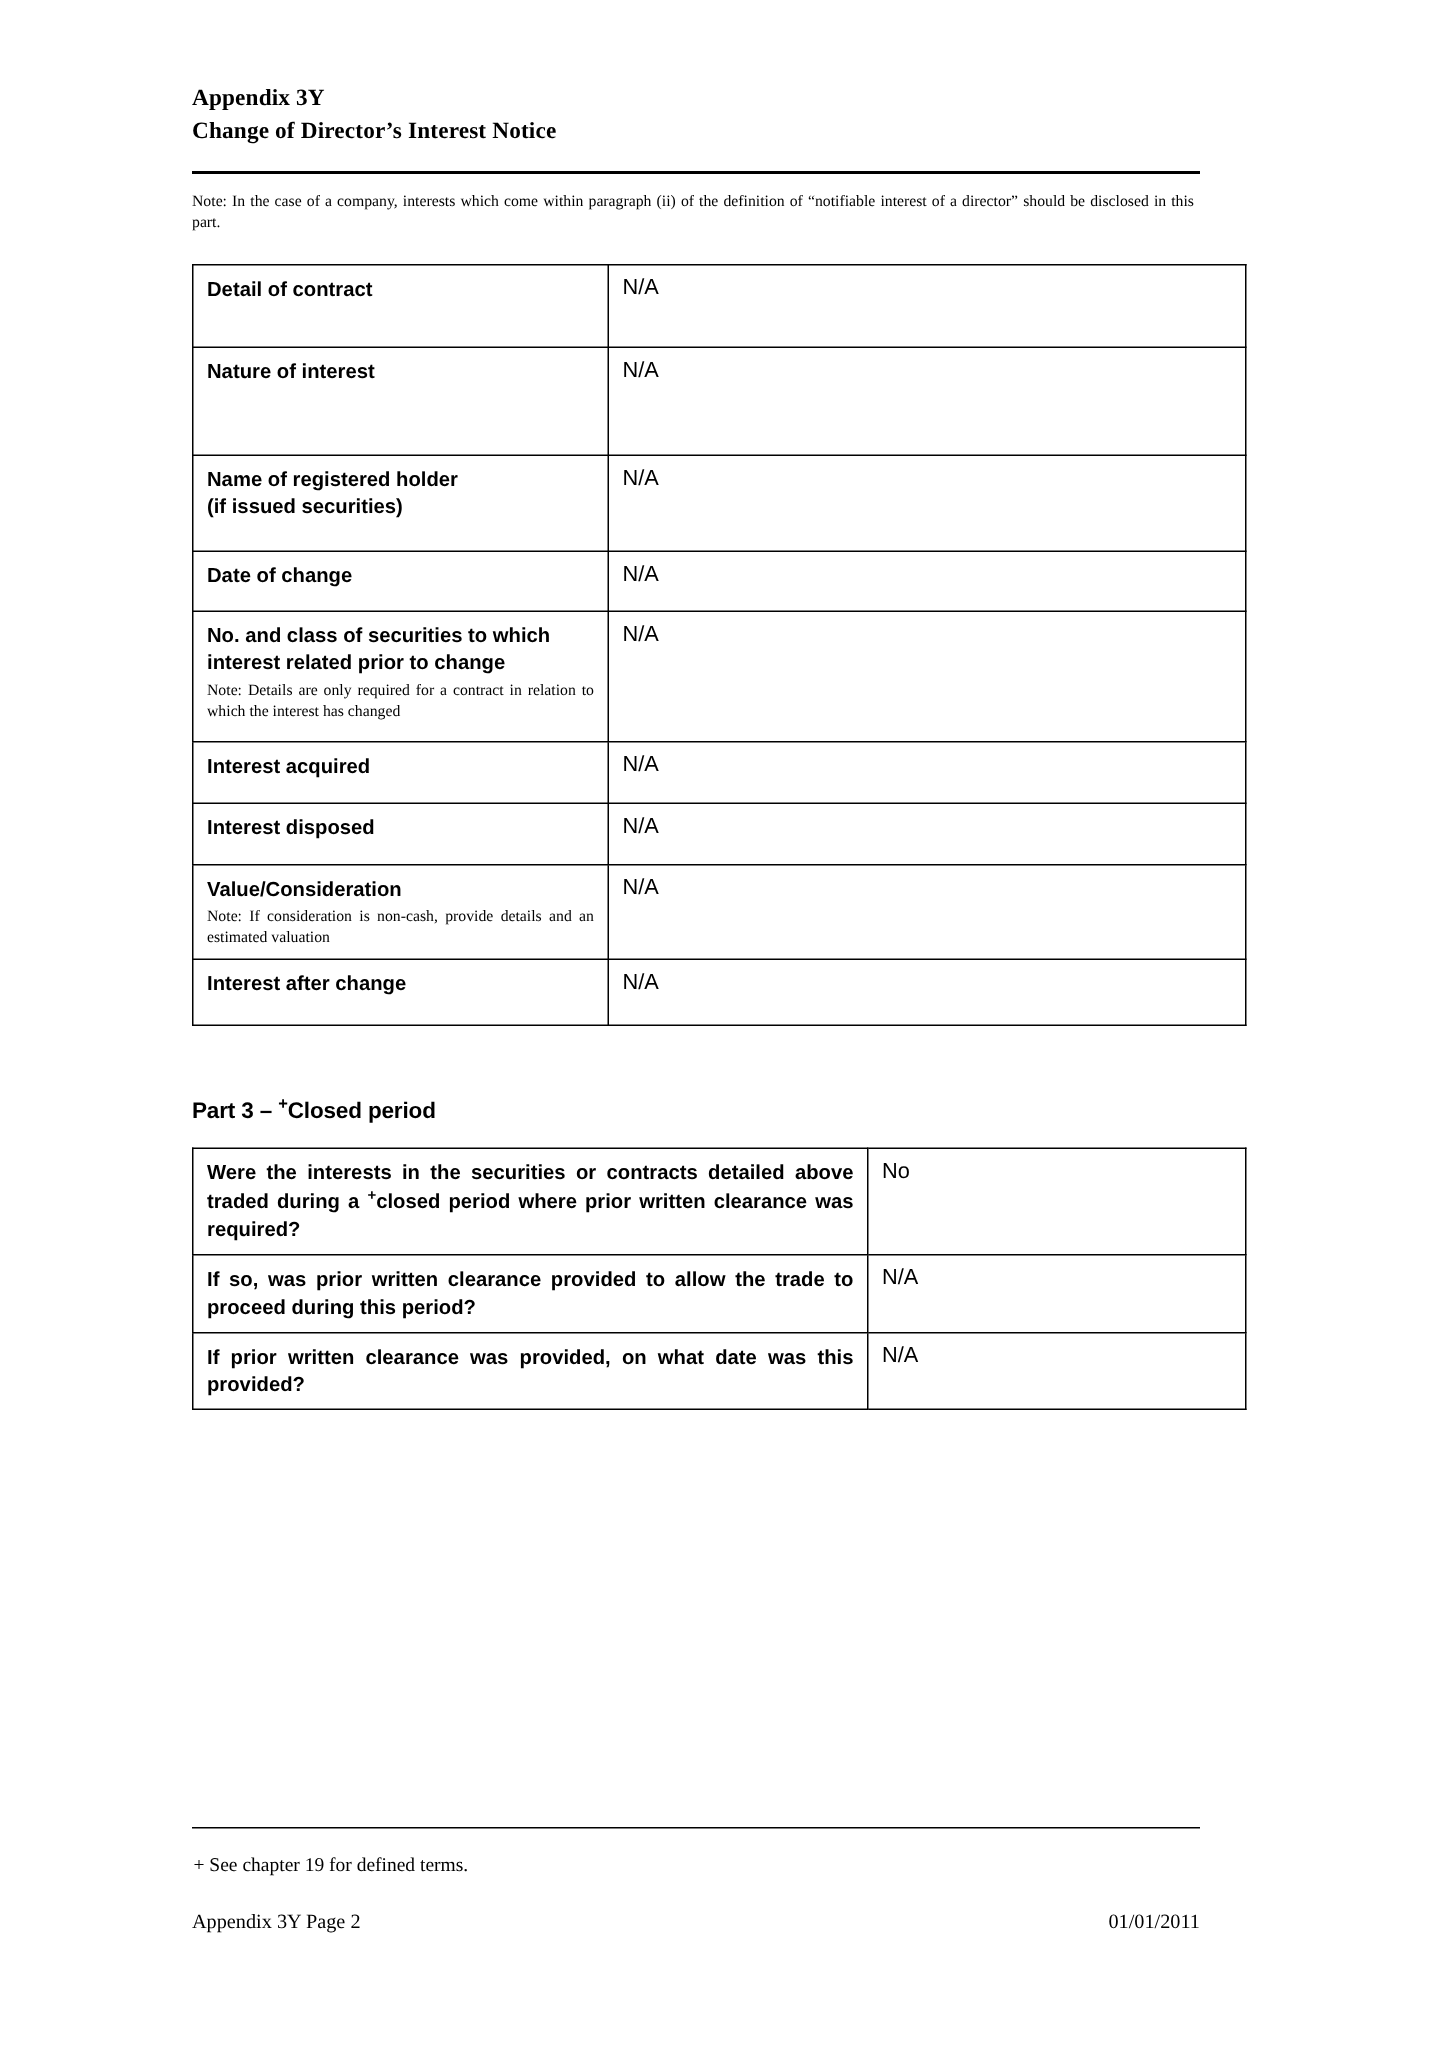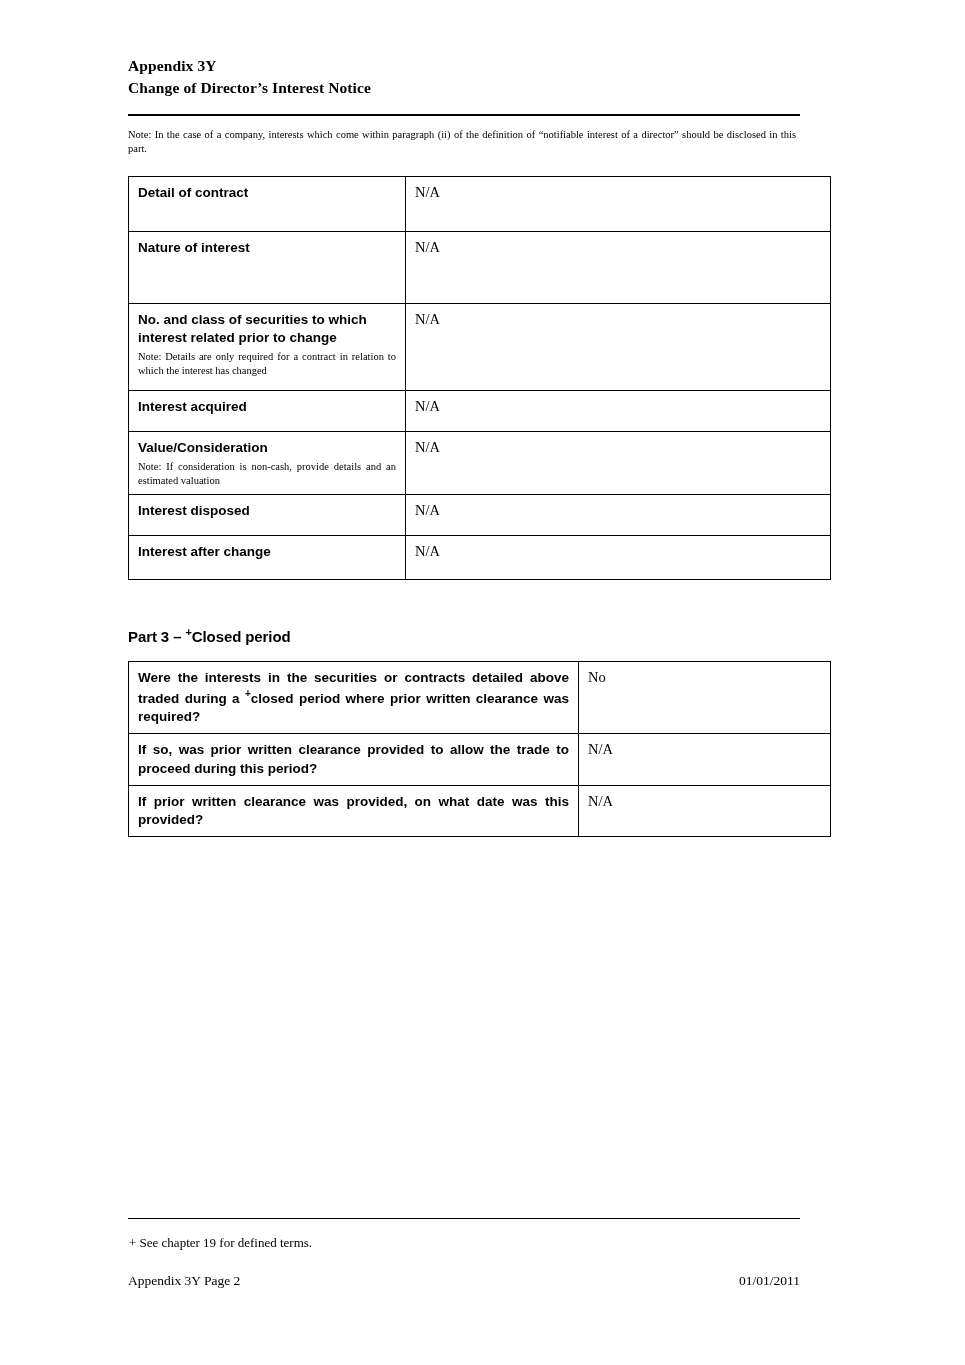--- a/index.html
+++ b/index.html
@@ -79,21 +79,21 @@
     vertical-align: top;
     padding: 7px 9px 7px 9px;
   }
   td.label {
     font-family: "Liberation Sans", sans-serif;
     font-weight: bold;
     font-size: 13.5px;
     line-height: 1.35;
   }
   td.value {
-    font-family: Liberation Serif, serif;
+    font-family: Liberation Sans, sans-serif;
     font-size: 14.5px;
     line-height: 1.2;
     padding-top: 8px;
   }
   .sublabel {
     font-family: "Liberation Serif", serif;
     font-weight: normal;
     font-size: 10.5px;
     line-height: 1.3;
     text-align: justify;
@@ -176,44 +176,57 @@
           <td class="value" style="height:40px;">N/A</td>
         </tr>
         <tr>
           <td class="label">
             <div>Nature of interest</div>
           </td>
           <td class="value" style="height:57px;">N/A</td>
         </tr>
         <tr>
           <td class="label">
+            <div>Name of registered holder</div>
+            <div>(if issued securities)</div>
+          </td>
+          <td class="value" style="height:49px;">N/A</td>
+        </tr>
+        <tr>
+          <td class="label">
+            <div>Date of change</div>
+          </td>
+          <td class="value" style="height:25px;">N/A</td>
+        </tr>
+        <tr>
+          <td class="label">
             <div>No. and class of securities to which</div>
             <div>interest related prior to change</div>
             <div class="sublabel">Note: Details are only required for a contract in relation to which the interest has changed</div>
           </td>
           <td class="value" style="height:72px;">N/A</td>
         </tr>
         <tr>
           <td class="label">
             <div>Interest acquired</div>
           </td>
           <td class="value" style="height:26px;">N/A</td>
         </tr>
         <tr>
           <td class="label">
+            <div>Interest disposed</div>
+          </td>
+          <td class="value" style="height:26px;">N/A</td>
+        </tr>
+        <tr>
+          <td class="label">
             <div>Value/Consideration</div>
             <div class="sublabel">Note: If consideration is non-cash, provide details and an estimated valuation</div>
           </td>
           <td class="value" style="height:44px;">N/A</td>
-        </tr>
-        <tr>
-          <td class="label">
-            <div>Interest disposed</div>
-          </td>
-          <td class="value" style="height:26px;">N/A</td>
         </tr>
         <tr>
           <td class="label">
             <div>Interest after change</div>
           </td>
           <td class="value" style="height:29px;">N/A</td>
         </tr>
       </tbody>
     </table>
 

